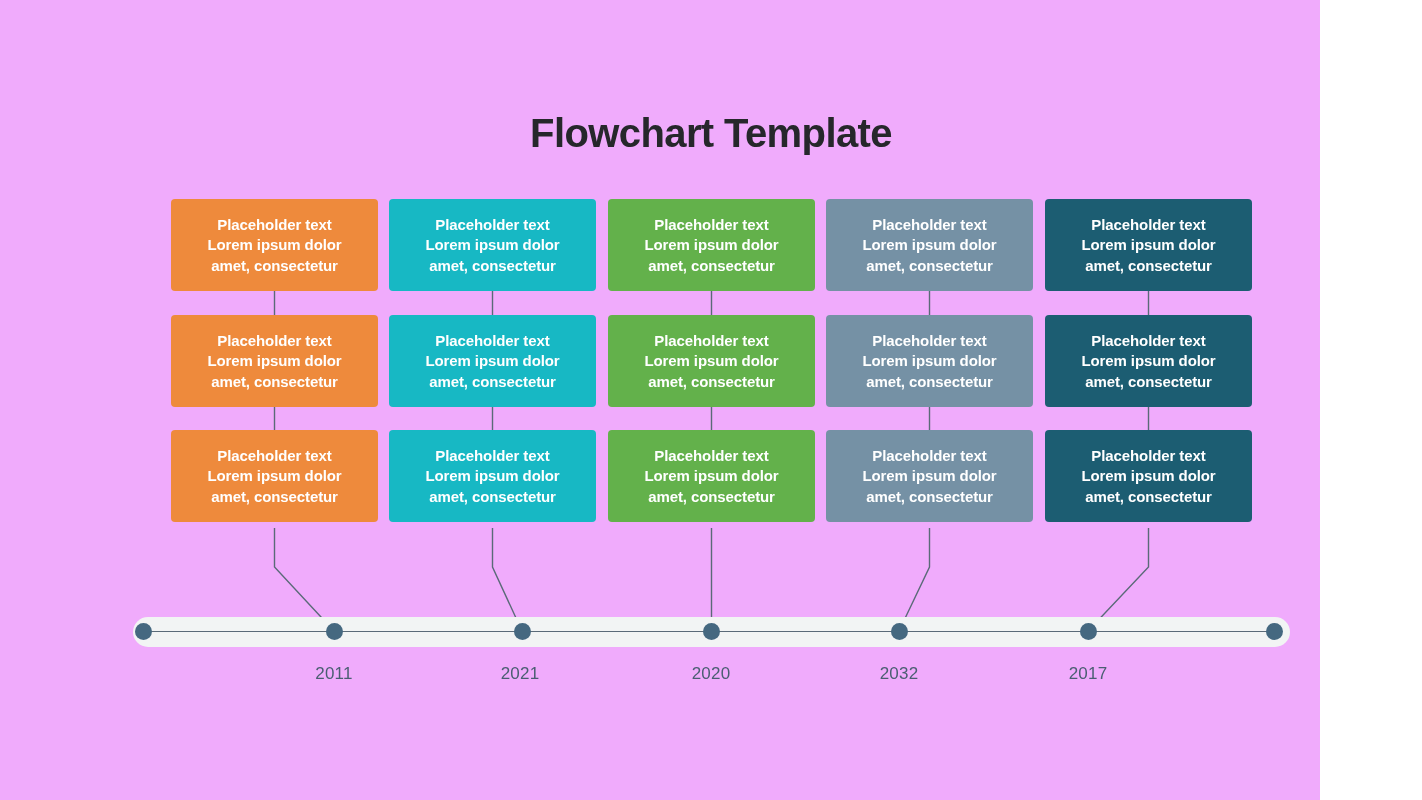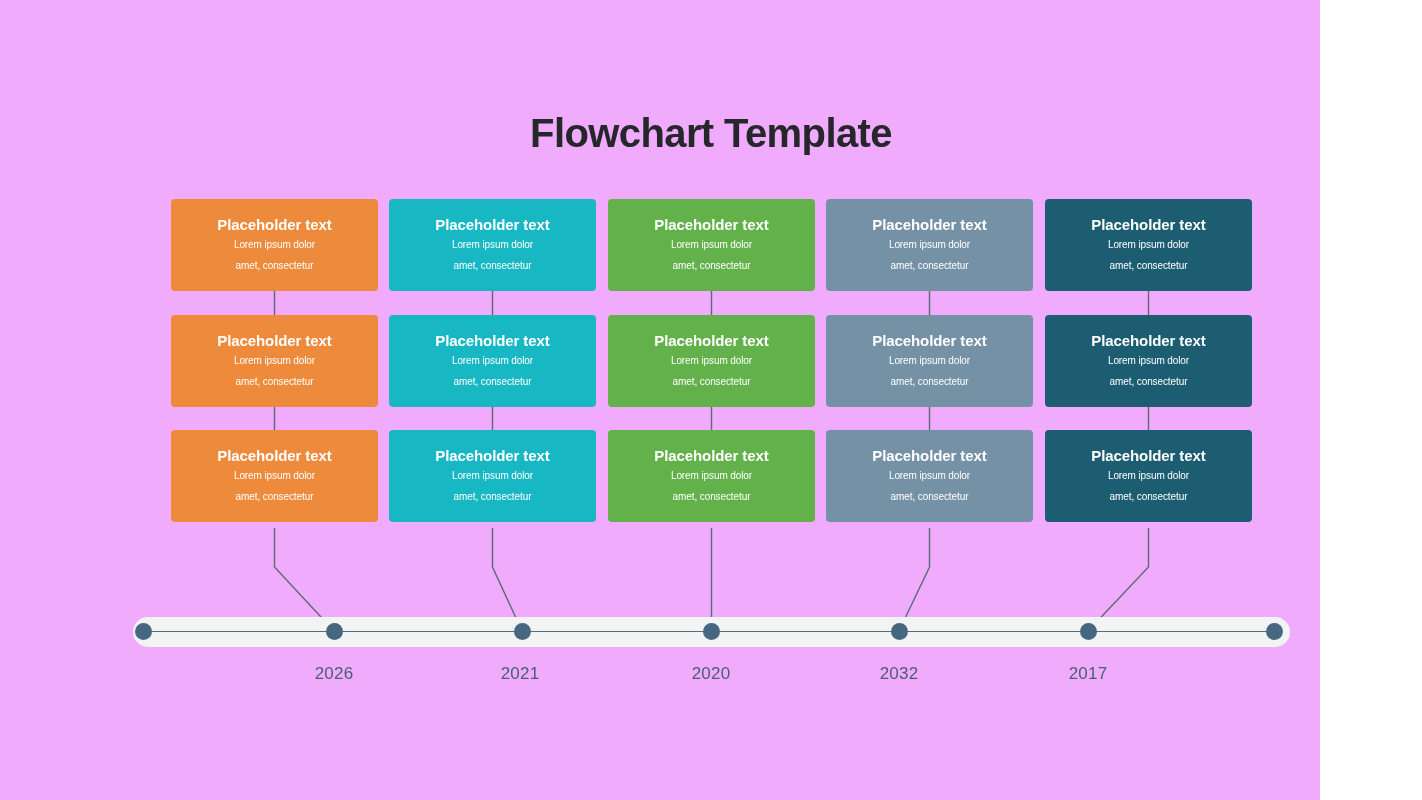--- a/index.html
+++ b/index.html
@@ -93,22 +93,22 @@
   .row-2 { top: 231px; }
 
   .card-title {
     font-size: 15px;
     font-weight: bold;
     line-height: 21px;
     color: #ffffff;
     letter-spacing: -0.1px;
   }
   .card-body {
-    font-size: 10px;
-    font-weight: normal;
+    font-size: 15px;
+    font-weight: bold;
     line-height: 20.5px;
     color: #ffffff;
     letter-spacing: -0.1px;
   }
 
   
   #timeline {
     position: absolute;
     left: 133px;
     top: 617px;
@@ -275,19 +275,19 @@
   <div id="timeline-line"></div>
 
   <div class="tl-dot" style="left:134.5px"></div>
   <div class="tl-dot" style="left:325.5px"></div>
   <div class="tl-dot" style="left:513.5px"></div>
   <div class="tl-dot" style="left:702.5px"></div>
   <div class="tl-dot" style="left:890.5px"></div>
   <div class="tl-dot" style="left:1079.5px"></div>
   <div class="tl-dot" style="left:1265.5px"></div>
 
-  <div class="year-label" style="left:334px">2026</div>
+  <div class="year-label" style="left:334px">2011</div>
   <div class="year-label" style="left:520px">2021</div>
   <div class="year-label" style="left:711px">2020</div>
   <div class="year-label" style="left:899px">2032</div>
   <div class="year-label" style="left:1088px">2017</div>
 
 </div>
 
 </body></html>

